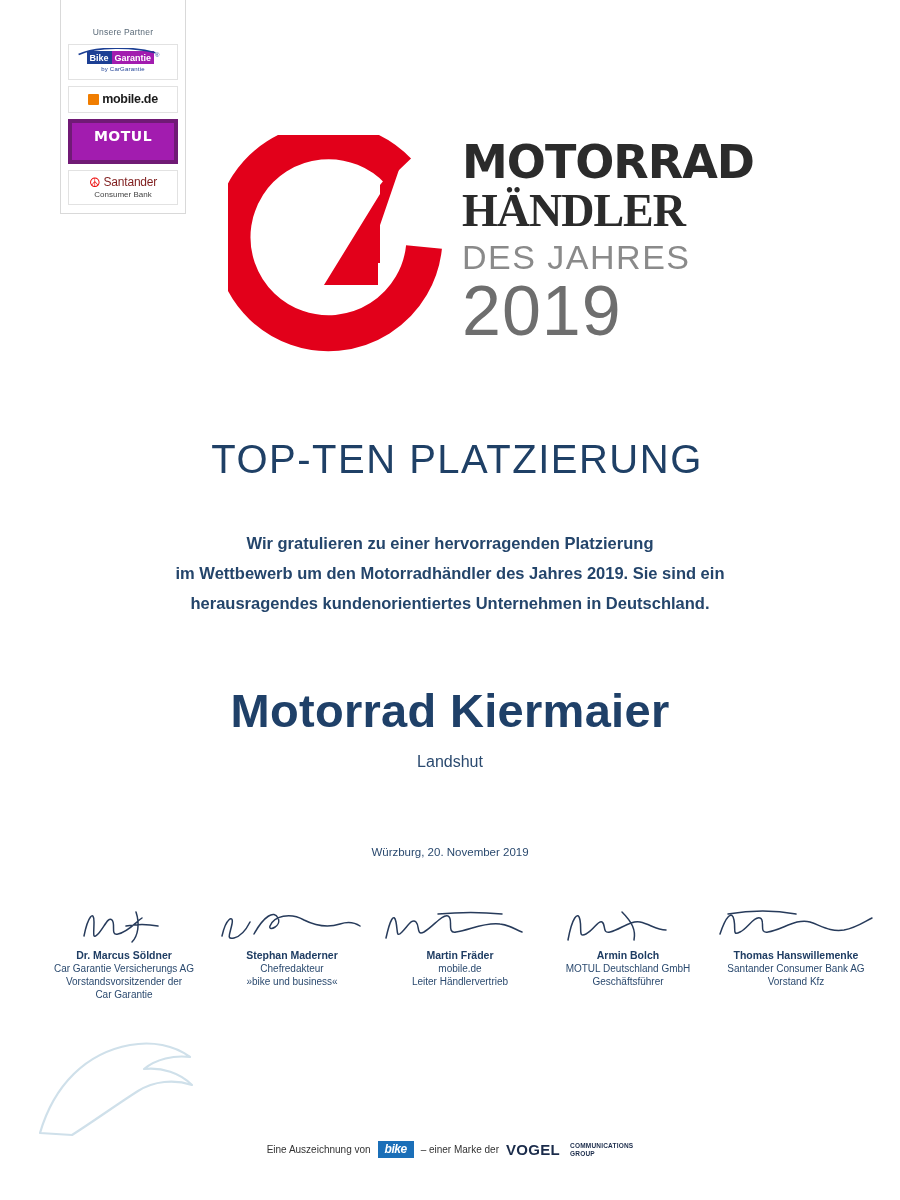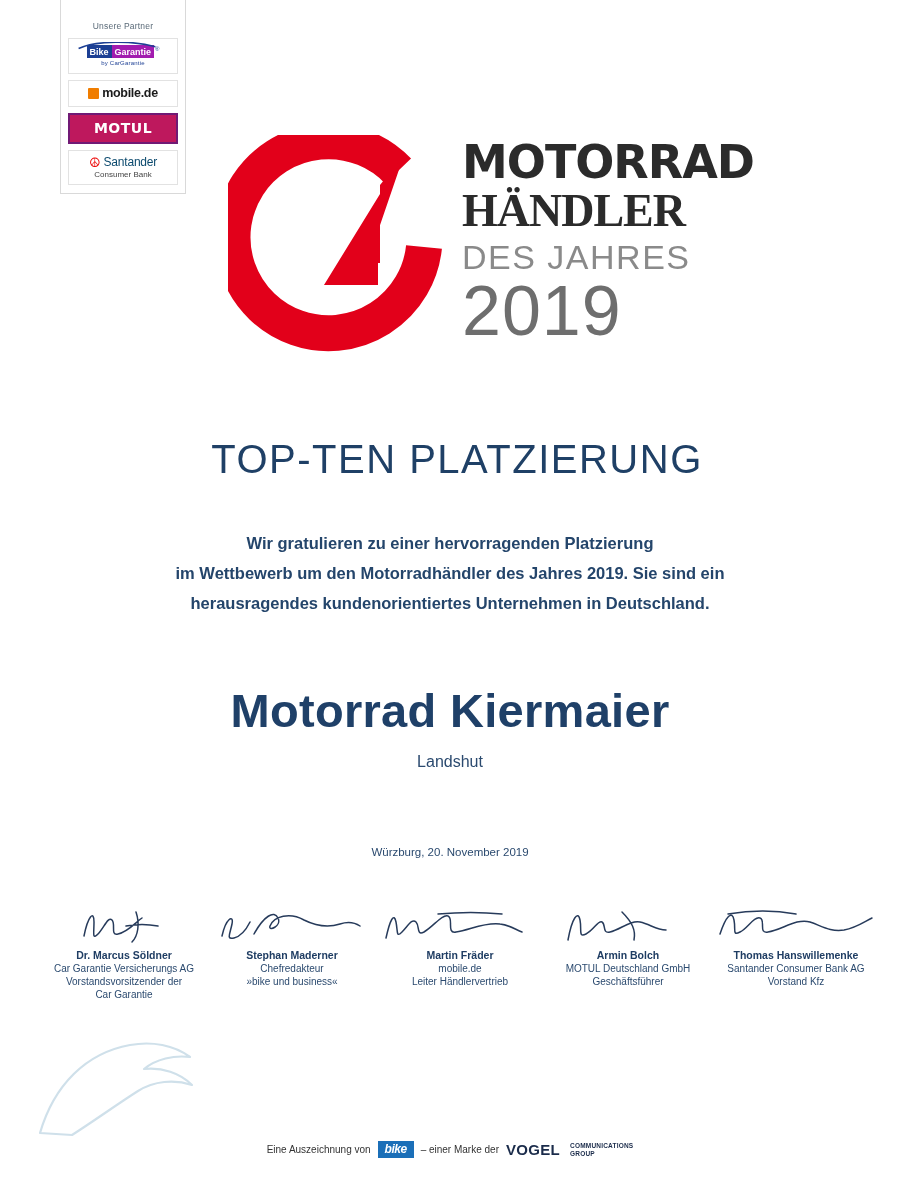--- a/index.html
+++ b/index.html
@@ -25,21 +25,21 @@
     background: #ffffff;
     border: 1px solid #d9d9d9;
     box-sizing: border-box;
     padding: 6px 7px 8px 7px;
     text-align: center;
   }
   .partner-title {
     font-size: 8.5px;
     color: #5a6a78;
     letter-spacing: .2px;
-    margin: 20px 0 7px 0;
+    margin: 26px 0 7px 0;
   }
   .partner-logo {
     border: 1px solid #e2e2e2;
     margin: 0 0 6px 0;
     padding: 4px 2px;
     background: #fff;
     display: block;
   }
   
   .lg-bike {
@@ -99,23 +99,23 @@
     border-radius: 1px;
   }
   .lg-mobile .m-tx {
     font-size: 12.5px;
     font-weight: bold;
     color: #1a1a1a;
     letter-spacing: -.3px;
   }
   
   .lg-motul {
-    background: #be185d;
-    padding: 5px 3px 6px 3px;
-    border: 2px solid #701a75;
+    background: #a21caf;
+    padding: 5px 3px 16px 3px;
+    border: 4px solid #701a75;
   }
   .lg-motul .mo-tx {
     color: #fff;
     font-weight: bold;
     font-size: 14px;
     letter-spacing: .5px;
     font-family: "DejaVu Sans", sans-serif;
   }
   
   .lg-santander {
@@ -127,21 +127,21 @@
     justify-content: center;
   }
   .lg-santander .sa-flame {
     color: #ec0000;
     font-size: 13px;
     line-height: 13px;
     margin-right: 3px;
   }
   .lg-santander .sa-tx {
     font-size: 12px;
-    color: #0c4a6e;
+    color: #7f1d1d;
     letter-spacing: -.2px;
   }
   .lg-santander .sa-sub {
     font-size: 8px;
     color: #444;
     margin-top: 1px;
   }
 
   
   .logo-area {

